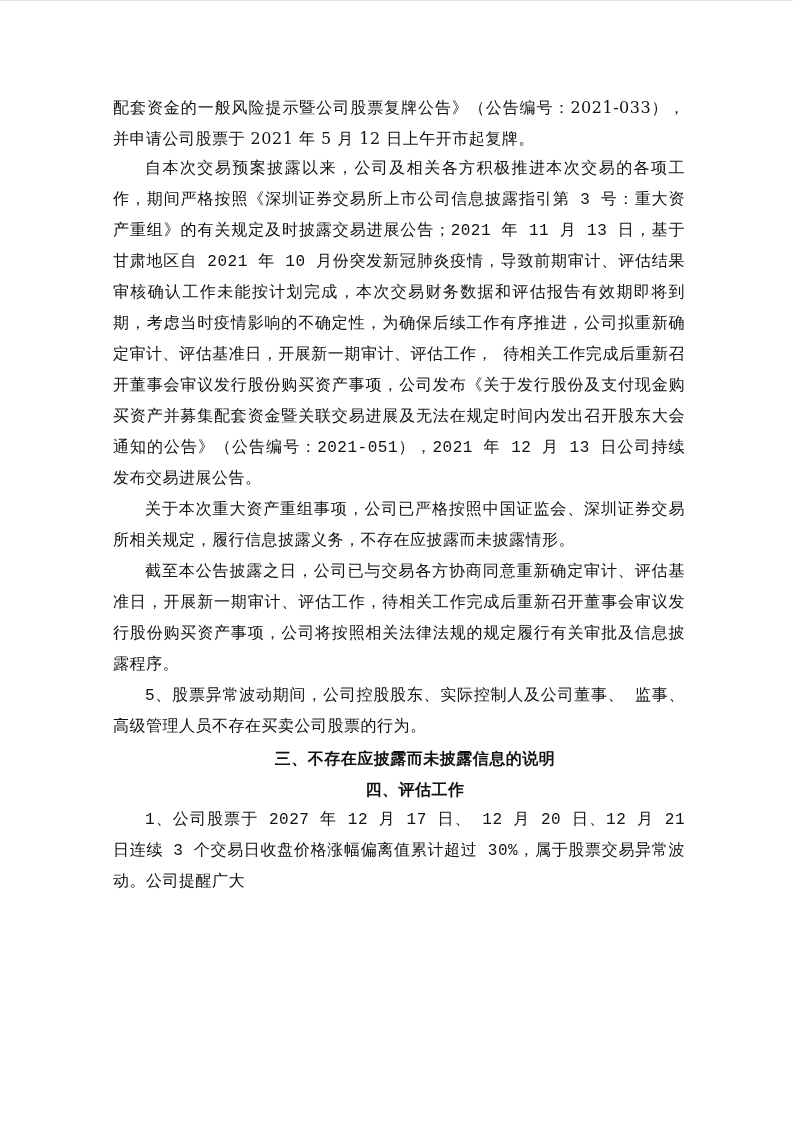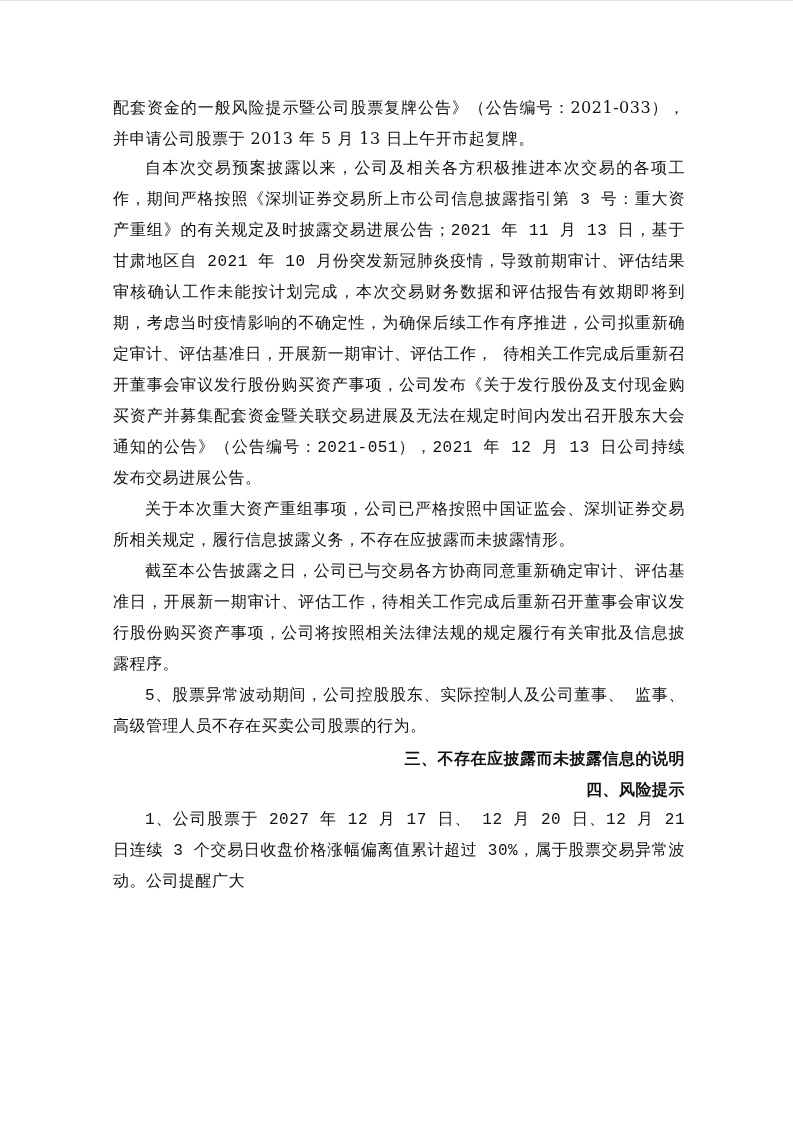--- a/index.html
+++ b/index.html
@@ -38,31 +38,31 @@
     margin: 0;
     padding: 0;
   }
   p.block.indent {
     text-indent: 32px;
     font-family: Liberation Mono, monospace;
   }
   p.block.heading {
     font-family: "Liberation Sans", "DejaVu Sans", sans-serif;
     font-weight: 700;
-    text-align: right;
+    text-align: center;
   }
 </style>
 </head>
 <body>
 
 <div class="page">
   <div class="top-edge"></div>
   <div class="text-block">
-      <p class="block body">配套资金的一般风险提示暨公司股票复牌公告》（公告编号：2021-033），并申请公司股票于 2013 年 5 月 13 日上午开市起复牌。</p>
+      <p class="block body">配套资金的一般风险提示暨公司股票复牌公告》（公告编号：2021-033），并申请公司股票于 2021 年 5 月 12 日上午开市起复牌。</p>
       <p class="block body indent">自本次交易预案披露以来，公司及相关各方积极推进本次交易的各项工作，期间严格按照《深圳证券交易所上市公司信息披露指引第 3 号：重大资产重组》的有关规定及时披露交易进展公告；2021 年 11 月 13 日，基于甘肃地区自 2021 年 10 月份突发新冠肺炎疫情，导致前期审计、评估结果审核确认工作未能按计划完成，本次交易财务数据和评估报告有效期即将到期，考虑当时疫情影响的不确定性，为确保后续工作有序推进，公司拟重新确定审计、评估基准日，开展新一期审计、评估工作， 待相关工作完成后重新召开董事会审议发行股份购买资产事项，公司发布《关于发行股份及支付现金购买资产并募集配套资金暨关联交易进展及无法在规定时间内发出召开股东大会通知的公告》（公告编号：2021-051），2021 年 12 月 13 日公司持续发布交易进展公告。</p>
       <p class="block body indent">关于本次重大资产重组事项，公司已严格按照中国证监会、深圳证券交易所相关规定，履行信息披露义务，不存在应披露而未披露情形。</p>
       <p class="block body indent">截至本公告披露之日，公司已与交易各方协商同意重新确定审计、评估基准日，开展新一期审计、评估工作，待相关工作完成后重新召开董事会审议发行股份购买资产事项，公司将按照相关法律法规的规定履行有关审批及信息披露程序。</p>
       <p class="block body indent">5、股票异常波动期间，公司控股股东、实际控制人及公司董事、 监事、高级管理人员不存在买卖公司股票的行为。</p>
       <p class="block heading indent">三、不存在应披露而未披露信息的说明</p>
-      <p class="block heading indent">四、风险提示</p>
+      <p class="block heading indent">四、评估工作</p>
       <p class="block body indent">1、公司股票于 2027 年 12 月 17 日、 12 月 20 日、12 月 21 日连续 3 个交易日收盘价格涨幅偏离值累计超过 30%，属于股票交易异常波动。公司提醒广大</p>
     </div>
 </div>
 
 </body></html>

